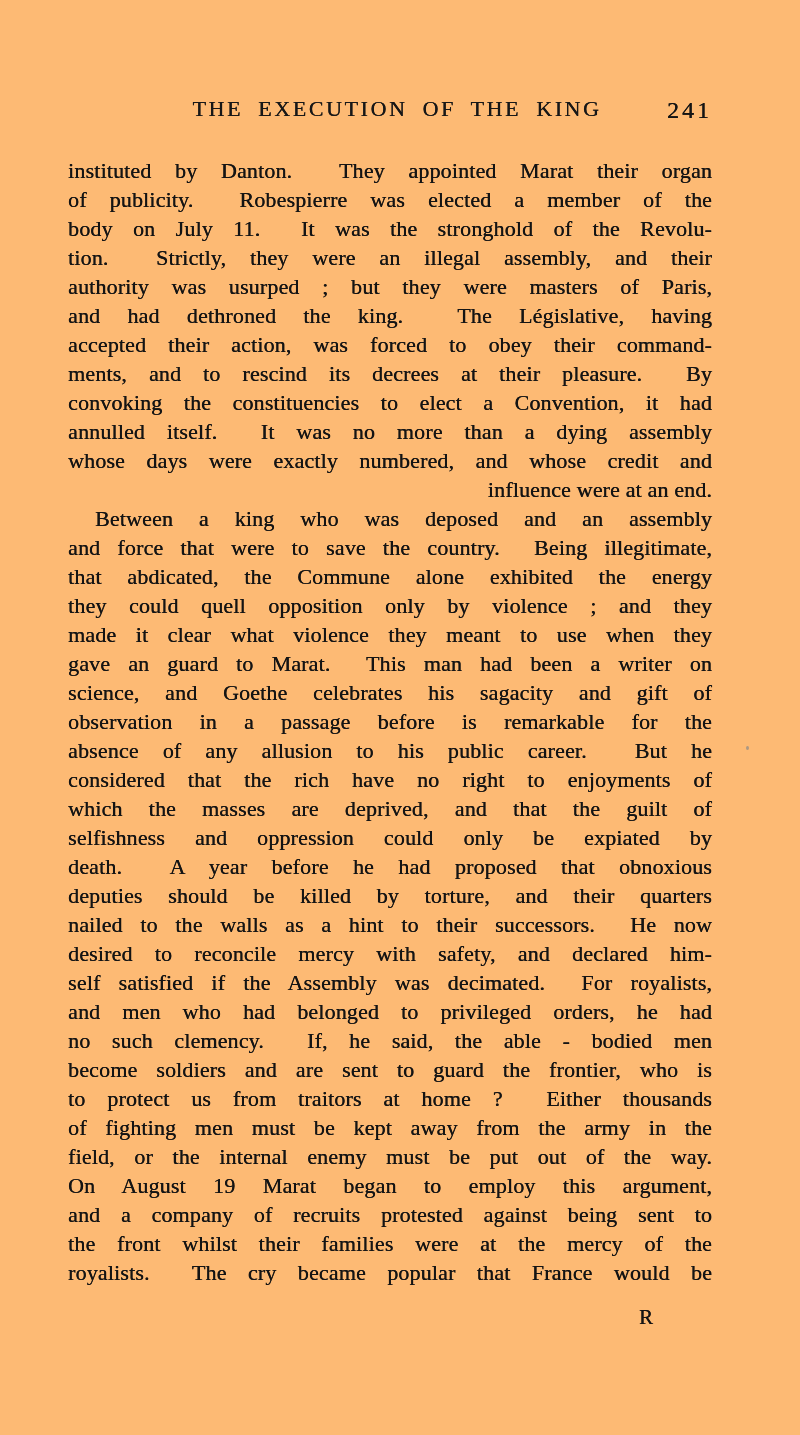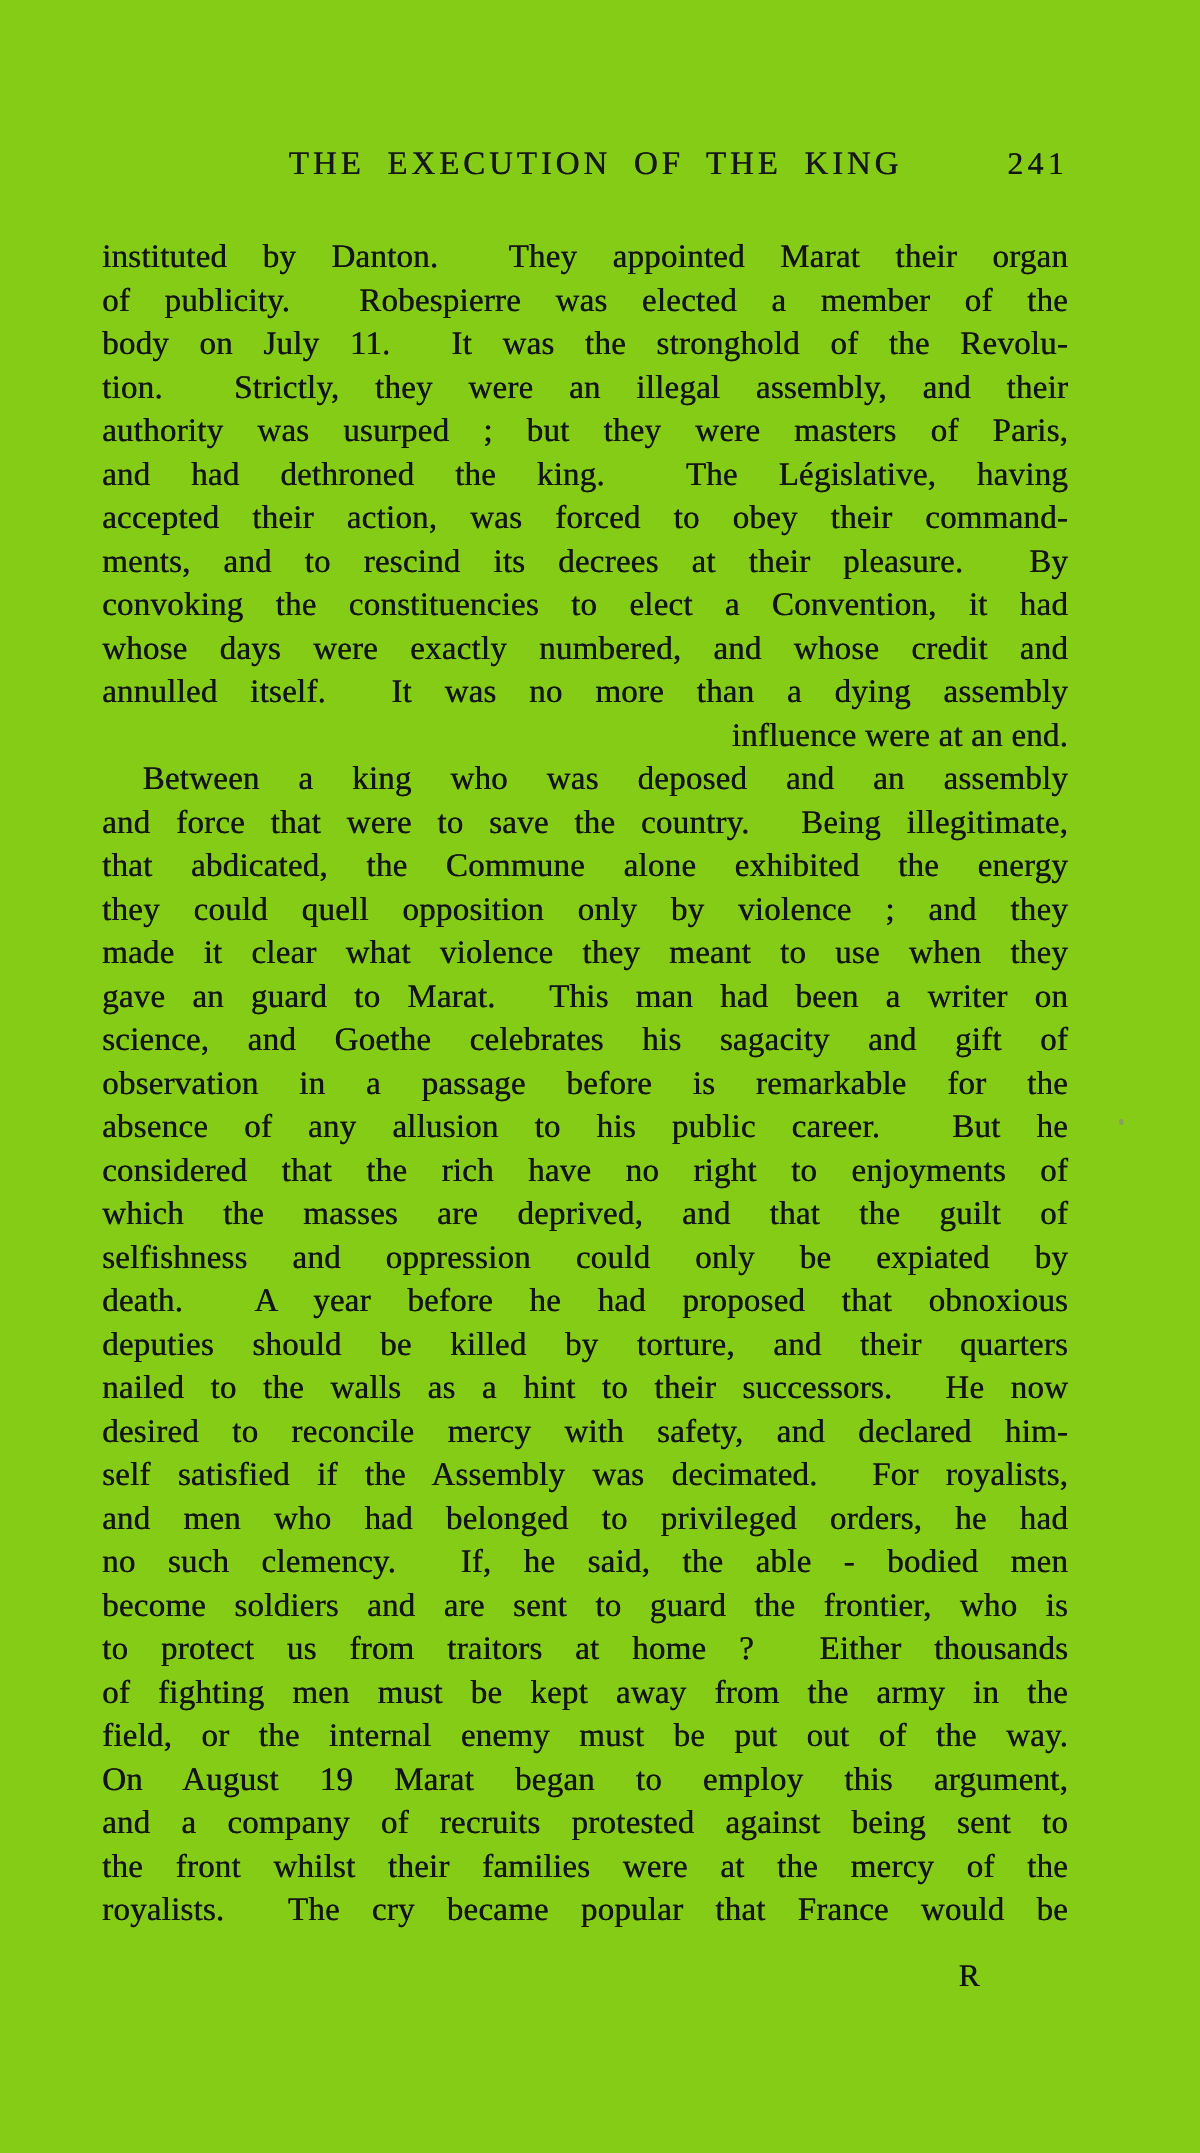--- a/index.html
+++ b/index.html
@@ -4,21 +4,21 @@
 <style>
   html, body {
     margin: 0;
     padding: 0;
     background: #ffffff;
   }
   .page {
     position: relative;
     width: 800px;
     height: 1435px;
-    background: #84cc16;
+    background: #fdba74;
     color: #141414;
     font-family: "Liberation Serif", "DejaVu Serif", serif;
     overflow: hidden;
   }
   .running-header {
     position: absolute;
     left: 68px;
     top: 96px;
     width: 644px;
     height: 28px;
@@ -29,21 +29,21 @@
     font-size: 22px;
     letter-spacing: 2.6px;
     word-spacing: 7px;
     color: #171717;
     text-shadow: 0.3px 0 0 currentColor;
   }
   .page-number {
     position: absolute;
     right: 0;
     top: 1px;
-    font-size: 21px;
+    font-size: 24px;
     letter-spacing: 3px;
     text-shadow: 0.3px 0 0 currentColor;
   }
   .page-body {
     position: absolute;
     left: 68px;
     top: 156px;
     width: 644px;
     font-size: 22px;
     line-height: 29px;
@@ -96,22 +96,22 @@
 
     <div class="line"><span>instituted by Danton.  They appointed Marat their organ</span></div>
       <div class="line"><span>of publicity.  Robespierre was elected a member of the</span></div>
       <div class="line"><span>body on July 11.  It was the stronghold of the Revolu-</span></div>
       <div class="line"><span>tion.  Strictly, they were an illegal assembly, and their</span></div>
       <div class="line"><span>authority was usurped ; but they were masters of Paris,</span></div>
       <div class="line"><span>and had dethroned the king.  The </span><span class="italic">Législative,</span><span> having</span></div>
       <div class="line"><span>accepted their action, was forced to obey their command-</span></div>
       <div class="line"><span>ments, and to rescind its decrees at their pleasure.  By</span></div>
       <div class="line"><span>convoking the constituencies to elect a Convention, it had</span></div>
+      <div class="line"><span>annulled itself.  It was no more than a dying assembly</span></div>
       <div class="line"><span>whose days were exactly numbered, and whose credit and</span></div>
-      <div class="line"><span>annulled itself.  It was no more than a dying assembly</span></div>
       <div class="line no-just"><span>influence were at an end.</span></div>
       <div class="line indent"><span>Between a king who was deposed and an assembly</span></div>
       <div class="line"><span>and force that were to save the country.  Being illegitimate,</span></div>
       <div class="line"><span>that abdicated, the Commune alone exhibited the energy</span></div>
       <div class="line"><span>they could quell opposition only by violence ; and they</span></div>
       <div class="line"><span>made it clear what violence they meant to use when they</span></div>
       <div class="line"><span>gave an guard to Marat.  This man had been a writer on</span></div>
       <div class="line"><span>science, and Goethe celebrates his sagacity and gift of</span></div>
       <div class="line"><span>observation in a passage before is remarkable for the</span></div>
       <div class="line"><span>absence of any allusion to his public career.  But he</span></div>

